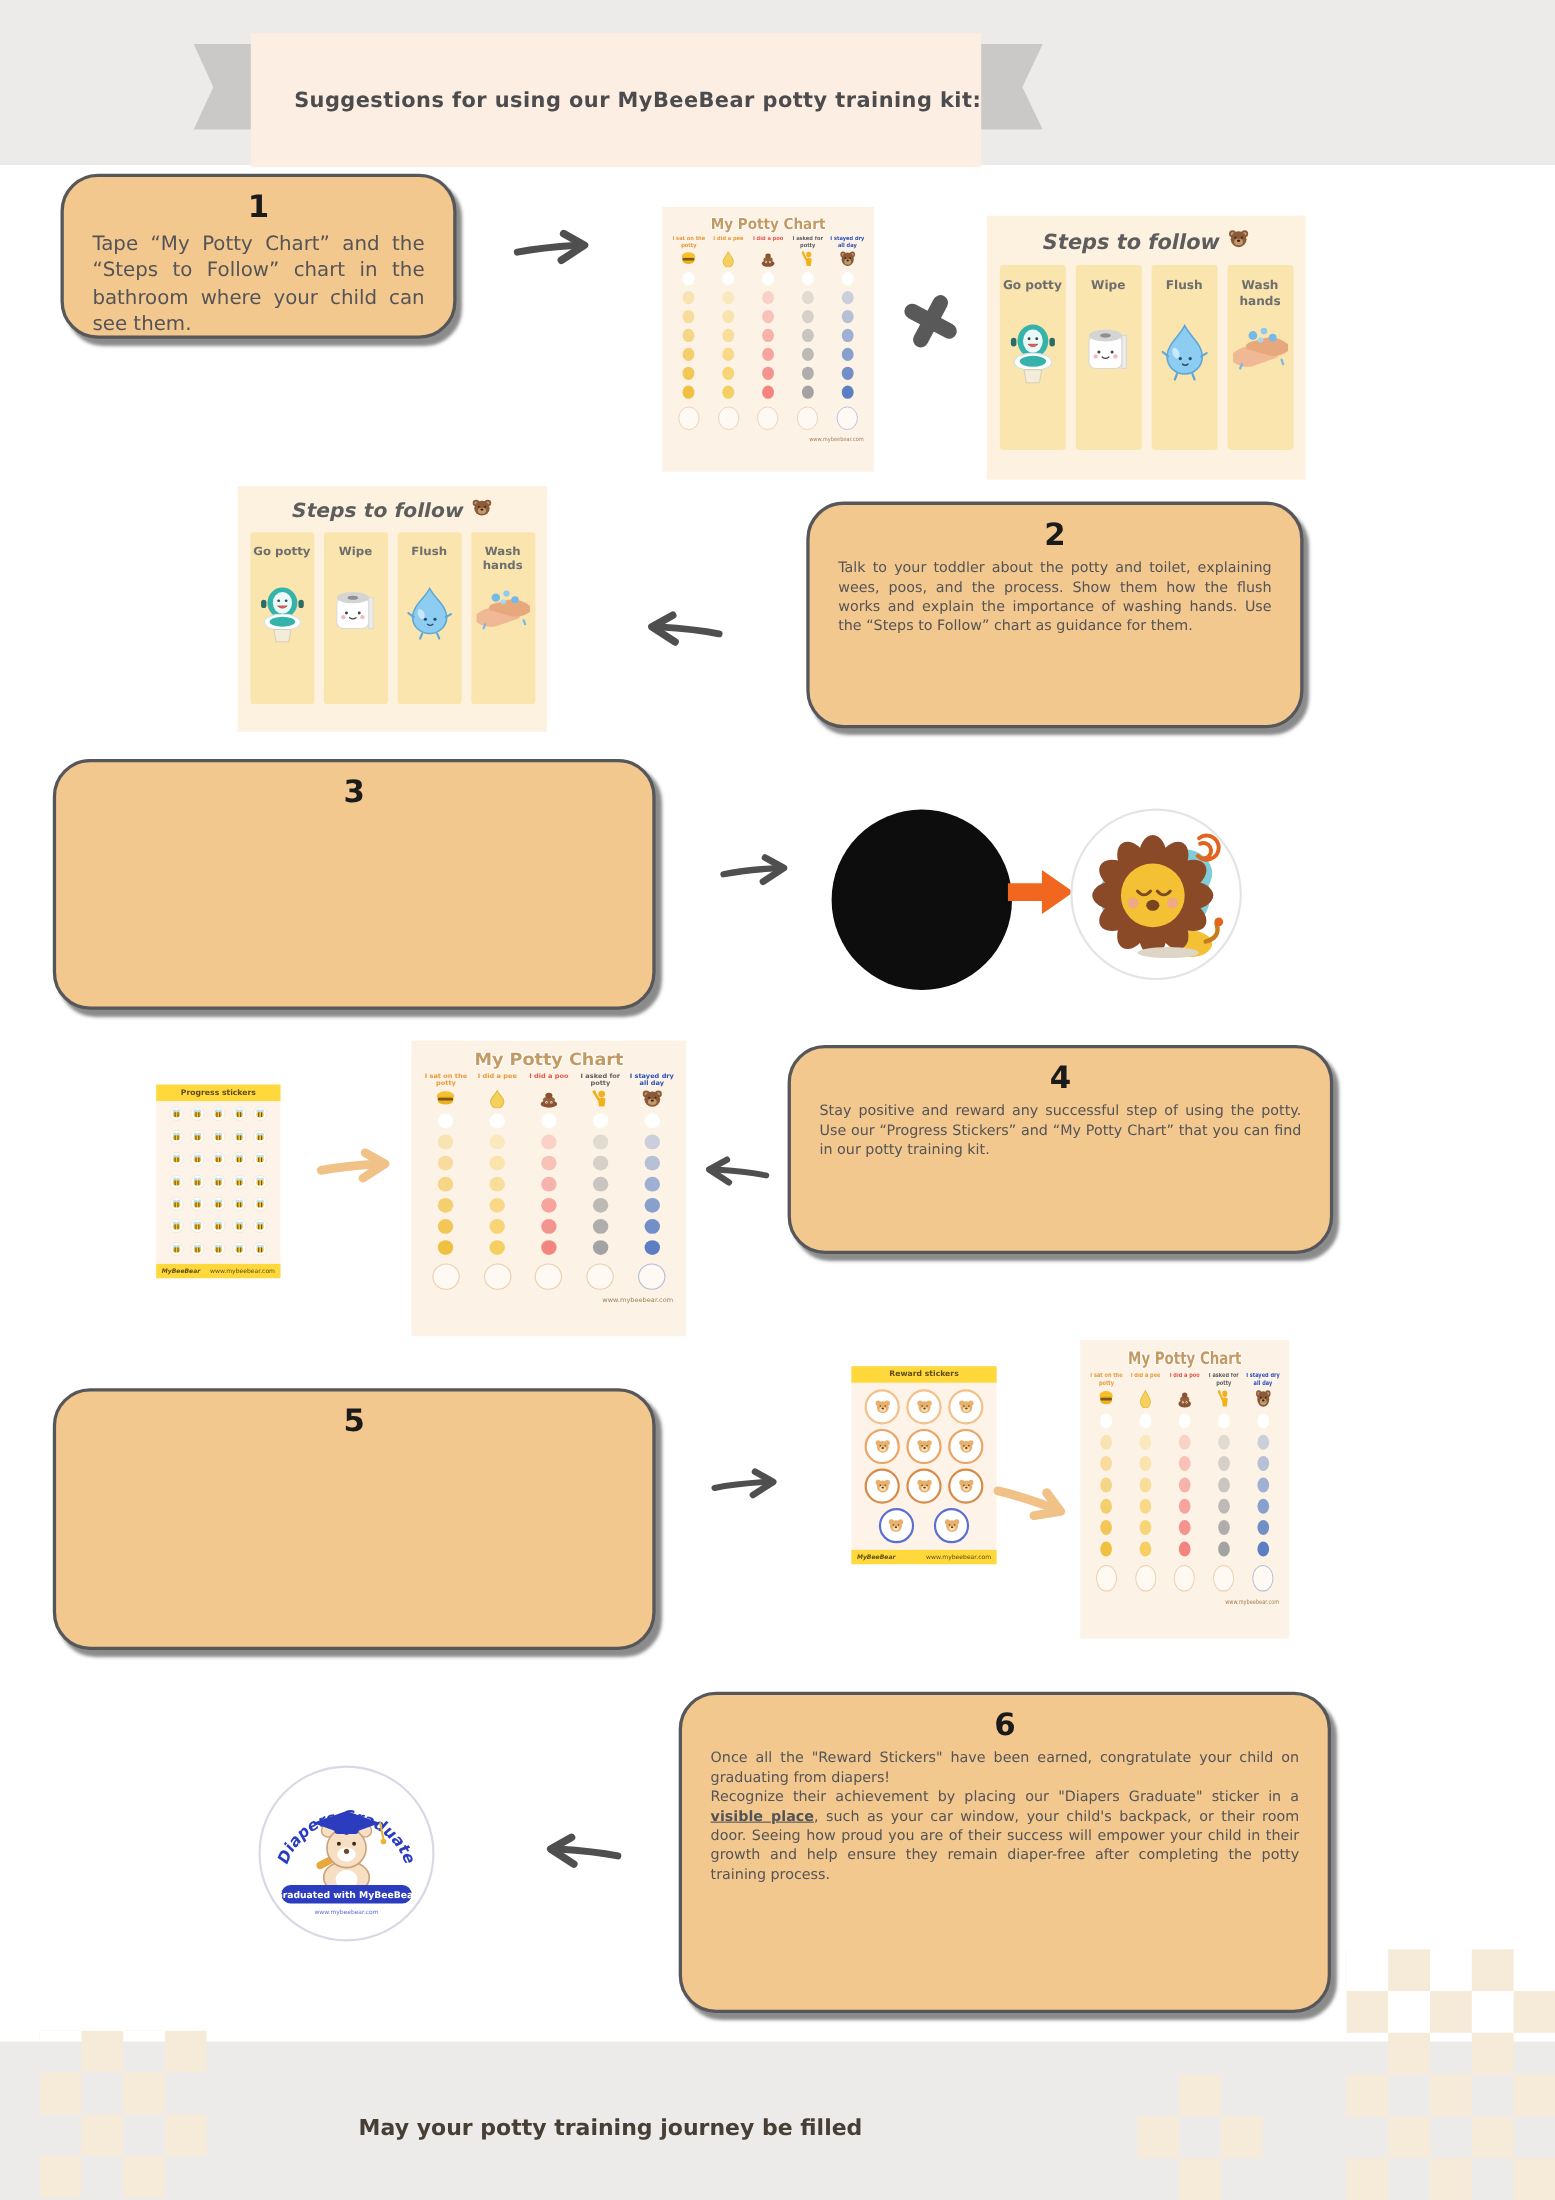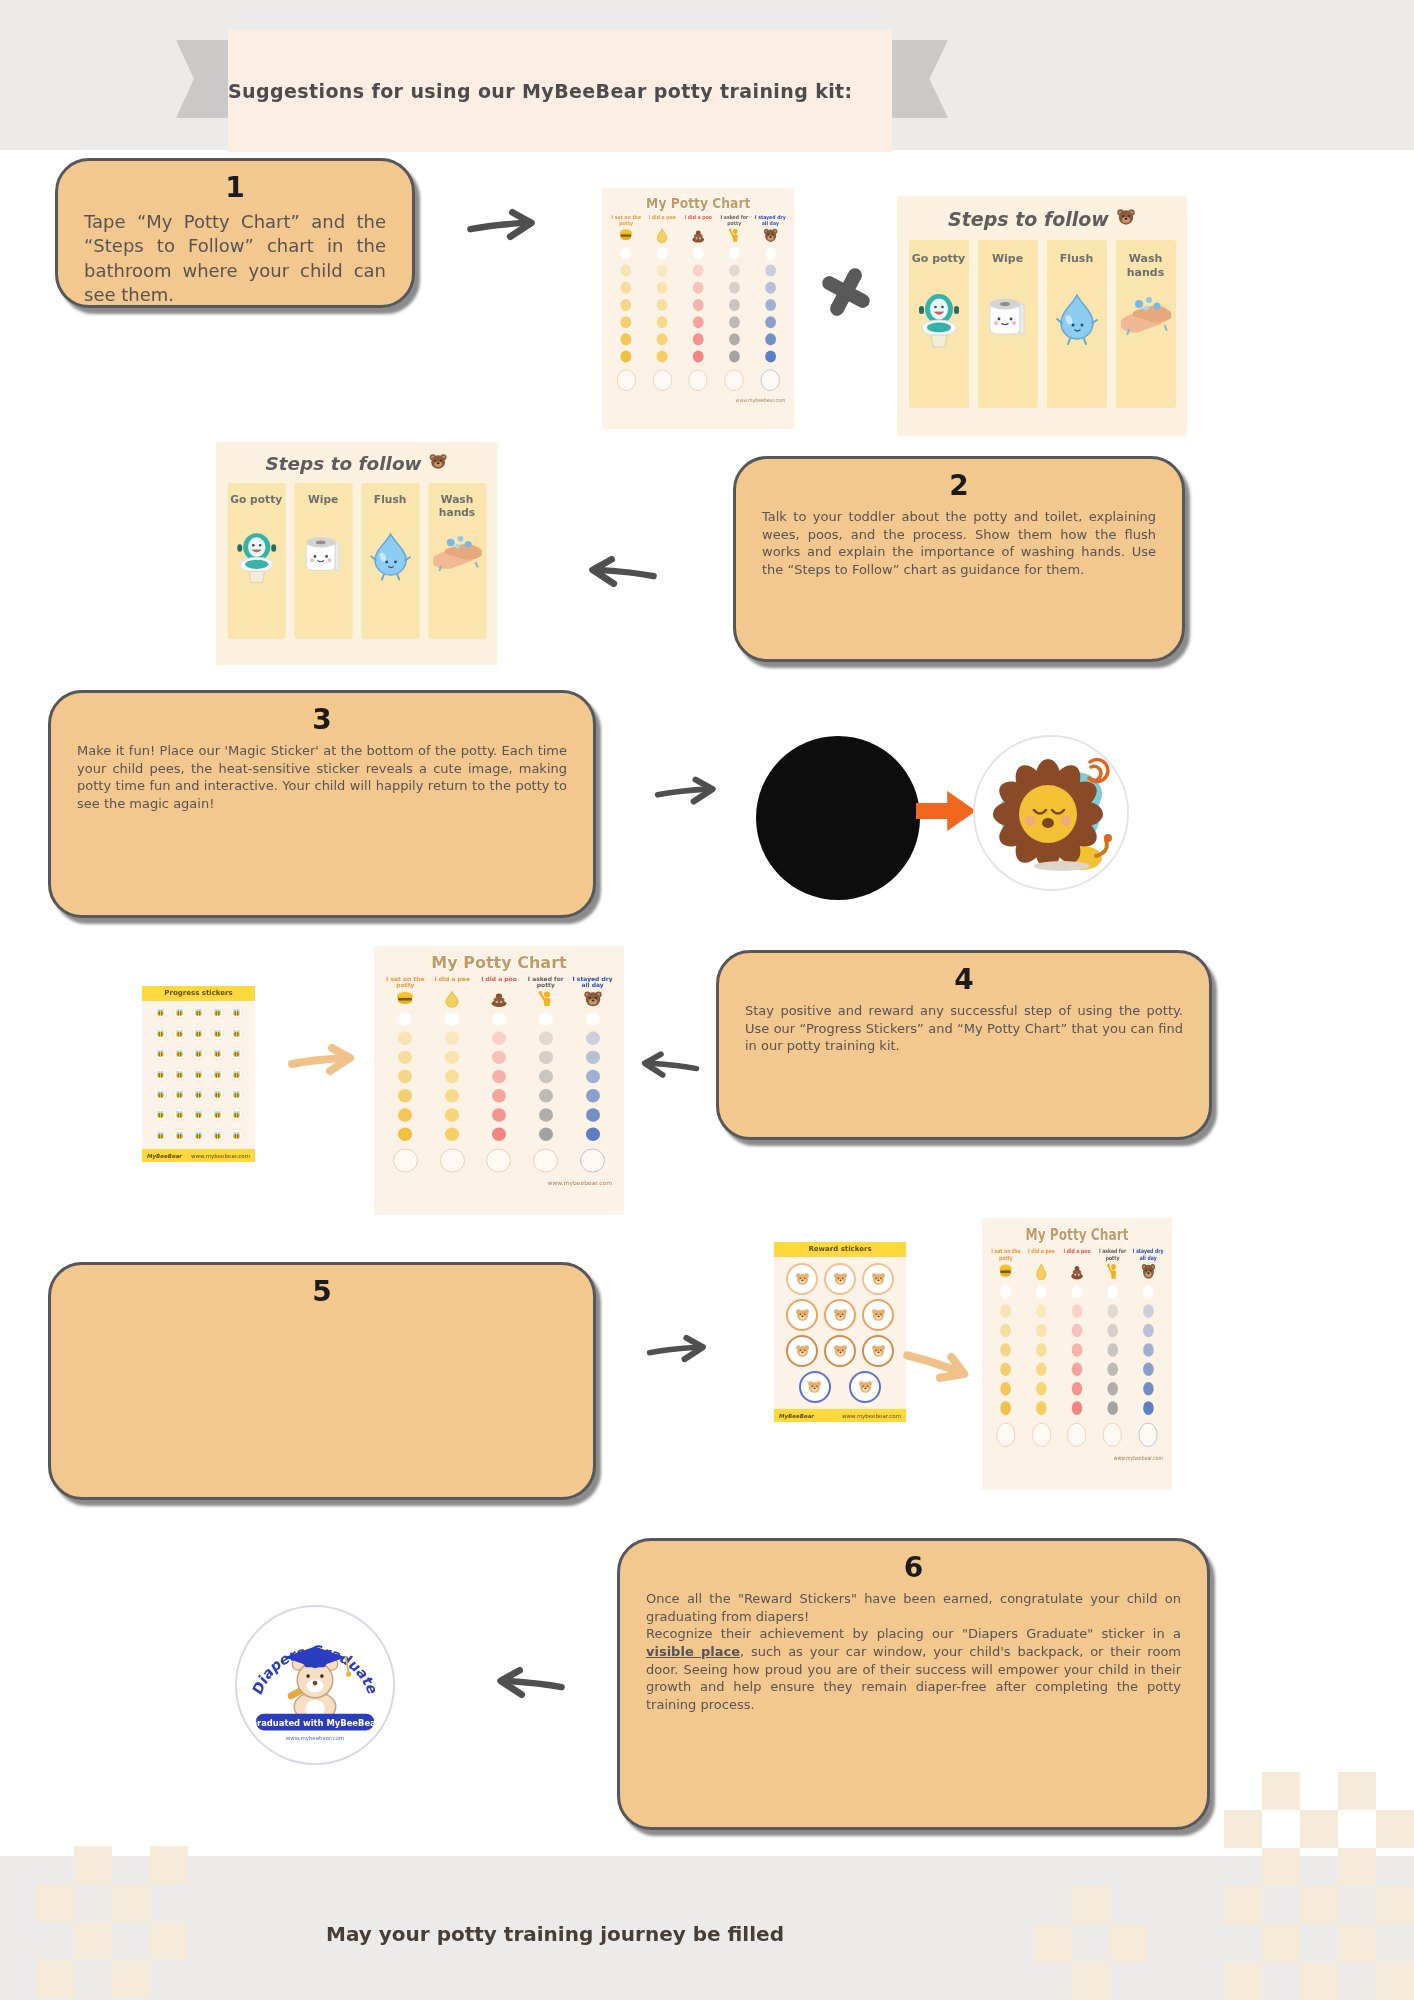--- a/index.html
+++ b/index.html
@@ -9,21 +9,21 @@
     font-family:"DejaVu Sans", sans-serif;
   }
   .abs{position:absolute;}
   .white-area{left:0;top:150px;width:1414px;height:1706px;background:#ffffff;}
 
   
   .ribbon-tail{background:#cac9c7;}
   .ribbon-tail.left{clip-path:polygon(0 0,100% 0,100% 100%,0 100%,32% 50%);}
   .ribbon-tail.right{clip-path:polygon(0 0,100% 0,68% 50%,100% 100%,0 100%);}
   .title-box{
-    background:#fceee2;display:flex;align-items:center;justify-content:flex-start;
+    background:#fceee2;display:flex;align-items:center;justify-content:flex-end;
     font-size:19px;font-weight:bold;color:#4c4c4e;letter-spacing:.4px;white-space:nowrap;
   }
 
   
   .stepbox{
     background:#f3c88f;border:3px solid #56575a;border-radius:34px;
     box-shadow:5px 6px 3px rgba(110,110,110,.8);
     color:#545456;box-sizing:border-box;padding:8px 26px 10px;
   }
   .stepbox .num{text-align:center;font-size:28px;font-weight:bold;color:#1b1b1b;margin:2px 0 6px;}
@@ -450,21 +450,20 @@
       <path d="M46 6 L64 16 L44 29" fill="none" stroke="#4f4f4f" stroke-width="6.5" stroke-linecap="round" stroke-linejoin="round"></path>
     </svg>
 </div>
 <div class="abs stepbox" style="left:733px;top:456px;width:452px;height:206px;">
   <div class="num">2</div>
   <div class="body">Talk to your toddler about the potty and toilet, explaining wees, poos, and the process. Show them how the flush works and explain the importance of washing hands. Use the “Steps to Follow” chart as guidance for them.</div>
 </div>
 
 <div class="abs stepbox" style="left:48px;top:690px;width:548px;height:228px;">
   <div class="num">3</div>
-  <div class="body">Make it fun! Place our 'Magic Sticker' at the bottom of the potty. Each time your child pees, the heat-sensitive sticker reveals a cute image, making potty time fun and interactive. Your child will happily return to the potty to see the magic again!</div>
 </div>
 <div class="abs arr" style="left:652px;top:772px;">
   <svg width="72" height="38" viewBox="0 0 76 36">
       <path d="M6 22 C 26 18 42 17 58 16" fill="none" stroke="#4f4f4f" stroke-width="6" stroke-linecap="round"></path>
       <path d="M46 6 L64 16 L44 29" fill="none" stroke="#4f4f4f" stroke-width="6.5" stroke-linecap="round" stroke-linejoin="round"></path>
     </svg>
 </div>
 <div class="abs black-circle" style="left:756px;top:736px;width:164px;height:164px;"></div>
 <div class="abs orange-arrow" style="left:916px;top:786px;width:60px;height:50px;"></div>
 <div class="abs" style="left:972px;top:734px;">

